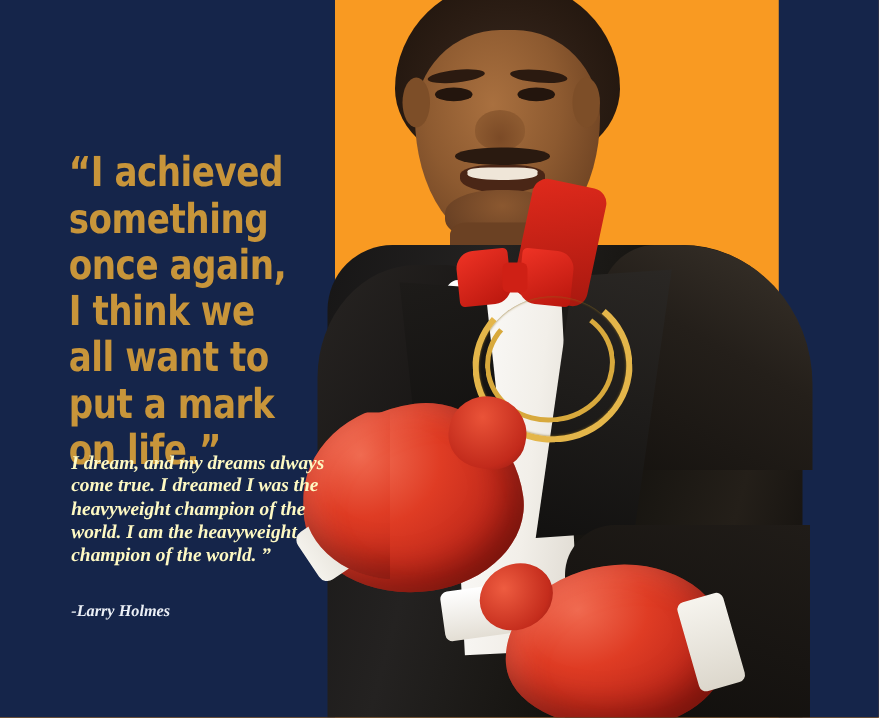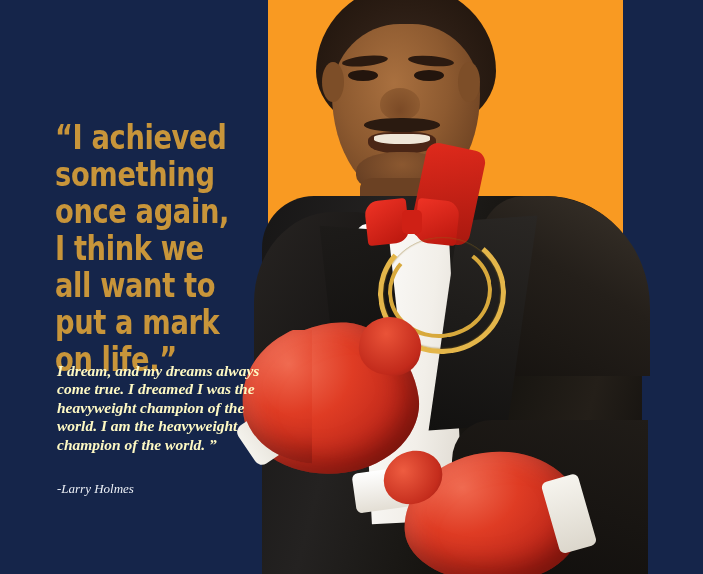--- a/index.html
+++ b/index.html
@@ -208,21 +208,21 @@
     position:absolute;left:57px;top:347px;width:206px;
     color:#fef9c3;
     font-family:"Liberation Serif","DejaVu Serif",serif;
     font-style:italic;font-weight:700;
     font-size:15.5px;line-height:18.4px;
   }
   .attribution{
     position:absolute;left:57px;top:466px;
     color:#ecf0f6;
     font-family:"Liberation Serif","DejaVu Serif",serif;
-    font-style:italic;font-weight:400;
+    font-style:italic;font-weight:700;
     font-size:13px;
   }
 </style>
 </head>
 <body>
 
 <div class="poster">
 
   <div class="orange-panel"></div>
 

